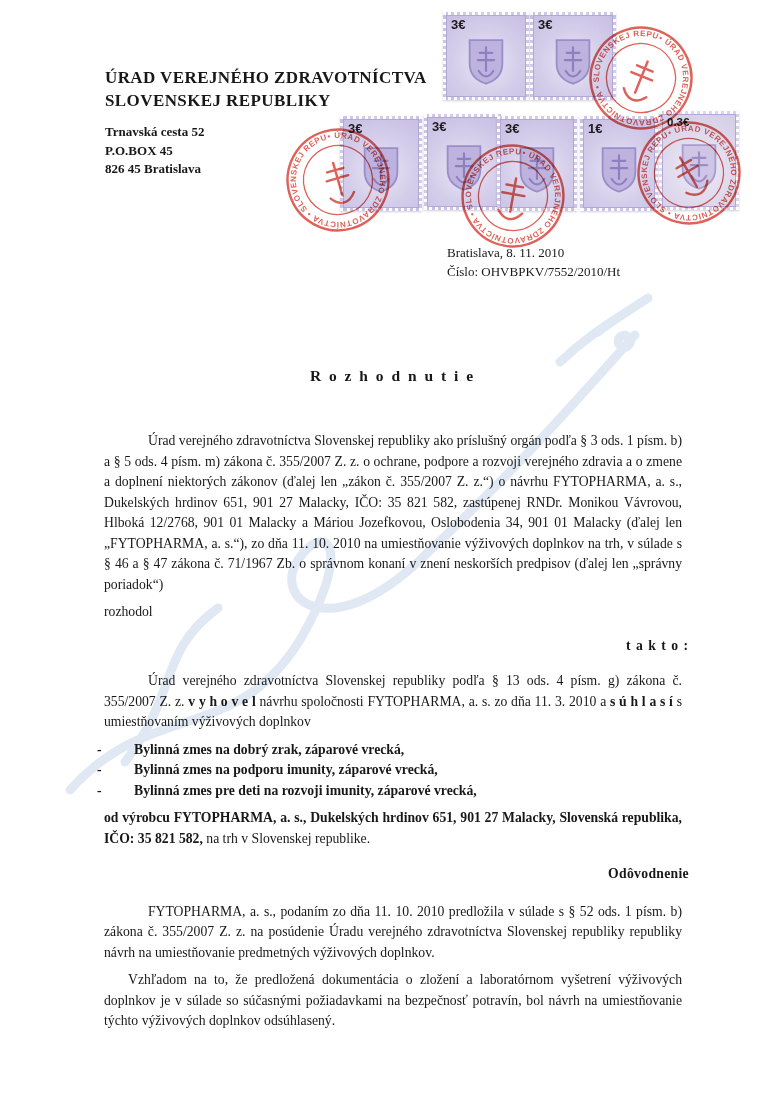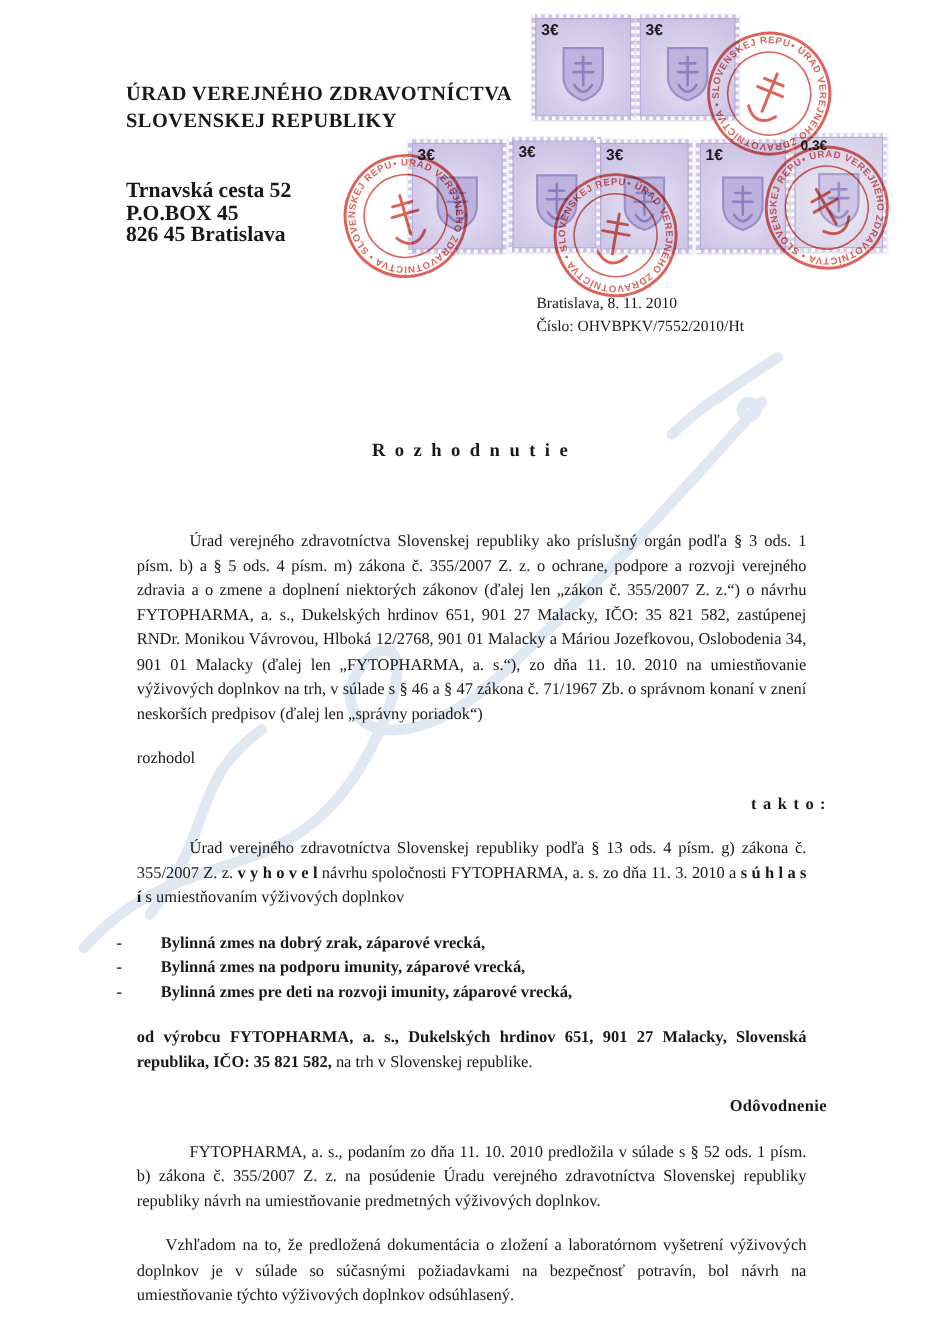--- a/index.html
+++ b/index.html
@@ -18,22 +18,22 @@
     position: absolute; left: 0; top: 0; z-index: 1;
     pointer-events: none;
   }
   
   .authority {
     position: absolute; left: 105px; top: 66px;
     font-size: 17px; font-weight: bold; letter-spacing: .4px;
     line-height: 23px; white-space: nowrap;
   }
   .address {
-    position: absolute; left: 105px; top: 149px;
-    font-size: 18px; font-weight: bold; line-height: 18.5px;
+    position: absolute; left: 105px; top: 123px;
+    font-size: 13px; font-weight: bold; line-height: 18.5px;
   }
   
   .stamp {
     position: absolute;
     background: radial-gradient(circle at 50% 58%, #e9e4f5 0%, #d4cdea 55%, #c7bde3 100%);
     border: 3px dotted #fdfcff;
     box-shadow: inset 0 0 0 1px #b3a7d6, 0 1px 2px rgba(70,60,110,.25);
     box-sizing: border-box;
     display: flex; align-items: center; justify-content: center;
     z-index: 3;
@@ -65,21 +65,21 @@
   .doc-title {
     position: absolute; left: 0; top: 363px; width: 777px;
     margin: 4px; text-align: center;
     font-size: 15.5px; font-weight: bold; letter-spacing: 2px;
   }
   
   .main-text {
     position: absolute; left: 97px; top: 424px; width: 592px;
     font-size: 13.7px; line-height: 20.5px; text-align: justify;
   }
-  .main-text p { margin: 17px; }
+  .main-text p { margin: 7px; }
   .p-indent { text-indent: 44px; }
   .p-indent-sm { text-indent: 24px; }
   .takto-heading, .reasoning-heading {
     text-align: right; font-weight: bold; letter-spacing: 1px;
     margin: 13px 0 15px 0 !important;
   }
   .reasoning-heading { letter-spacing: .3px; margin: 15px 0 17px 0 !important; }
   .product-row { display: flex; font-weight: bold; text-align: left; }
   .product-dash { width: 37px; flex: 0 0 37px; }
   b, strong { font-weight: bold; }

